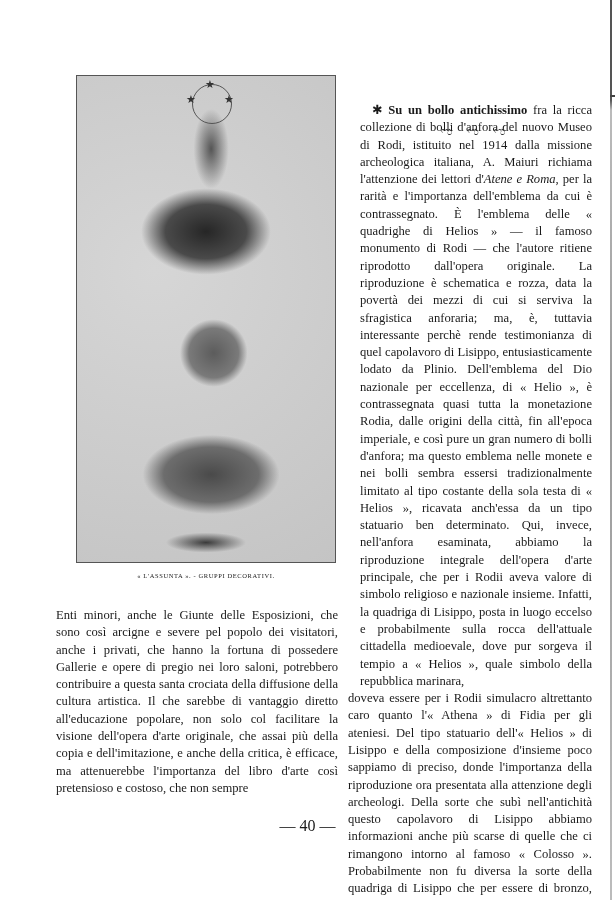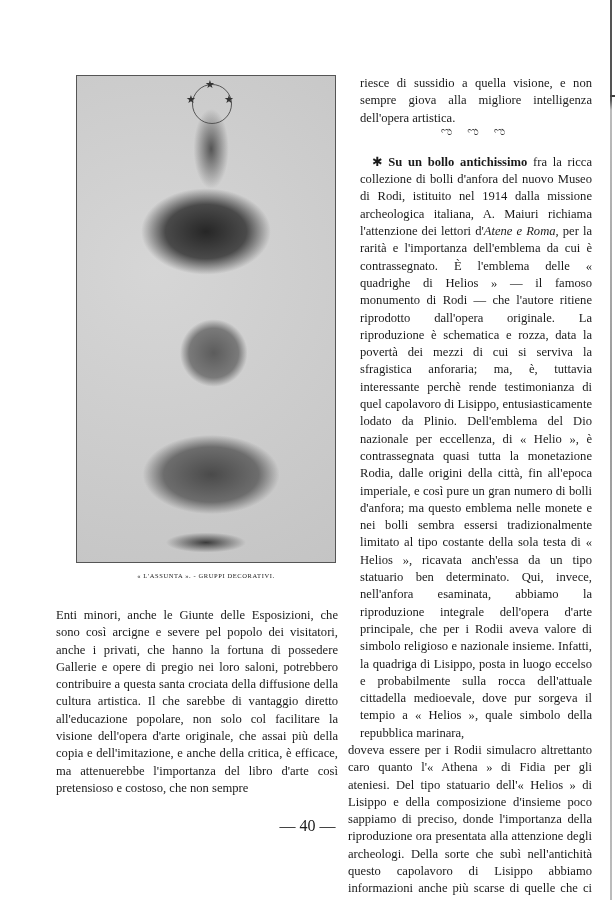--- a/index.html
+++ b/index.html
@@ -58,21 +58,20 @@
   <span class="star" style="left:109px;top:17px;">★</span>
   <span class="star" style="left:147px;top:17px;">★</span>
 </div>
 <div class="caption">« L'ASSUNTA ». - GRUPPI DECORATIVI.</div>
 
 <div class="col left-col">
   <p>Enti minori, anche le Giunte delle Esposizioni, che sono così arcigne e severe pel popolo dei visitatori, anche i privati, che hanno la fortuna di possedere Gallerie e opere di pregio nei loro saloni, potrebbero contribuire a questa santa crociata della diffusione della cultura artistica. Il che sarebbe di vantaggio diretto all'educazione popolare, non solo col facilitare la visione dell'opera d'arte originale, che assai più della copia e dell'imitazione, e anche della critica, è efficace, ma attenuerebbe l'importanza del libro d'arte così pretensioso e costoso, che non sempre</p>
 </div>
 
 <div class="col right-col">
-  <p>riesce di sussidio a quella visione, e non sempre giova alla migliore intelligenza dell'opera artistica.</p>
   <p style="height:17px;"></p>
   <p style="height:10px;"></p>
   <p class="indent"><span>✱</span> <span class="bold">Su un bollo antichissimo</span><span> fra la ricca collezione di bolli d'anfora del nuovo Museo di Rodi, istituito nel 1914 dalla missione archeologica italiana, A. Maiuri richiama l'attenzione dei lettori d'</span><i>Atene e Roma</i><span>, per la rarità e l'importanza dell'emblema da cui è contrassegnato. È l'emblema delle « quadrighe di Helios » — il famoso monumento di Rodi — che l'autore ritiene riprodotto dall'opera originale. La riproduzione è schematica e rozza, data la povertà dei mezzi di cui si serviva la sfragistica anforaria; ma, è, tuttavia interessante perchè rende testimonianza di quel capolavoro di Lisippo, entusiasticamente lodato da Plinio. Dell'emblema del Dio nazionale per eccellenza, di « Helio », è contrassegnata quasi tutta la monetazione Rodia, dalle origini della città, fin all'epoca imperiale, e così pure un gran numero di bolli d'anfora; ma questo emblema nelle monete e nei bolli sembra essersi tradizionalmente limitato al tipo costante della sola testa di « Helios », ricavata anch'essa da un tipo statuario ben determinato. Qui, invece, nell'anfora esaminata, abbiamo la riproduzione integrale dell'opera d'arte principale, che per i Rodii aveva valore di simbolo religioso e nazionale insieme. Infatti, la quadriga di Lisippo, posta in luogo eccelso e probabilmente sulla rocca dell'attuale cittadella medioevale, dove pur sorgeva il tempio a « Helios », quale simbolo della repubblica marinara,</span></p>
   <p style="margin-left:-12px; width:244px;">doveva essere per i Rodii simulacro altrettanto caro quanto l'« Athena » di Fidia per gli ateniesi. Del tipo statuario dell'« Helios » di Lisippo e della composizione d'insieme poco sappiamo di preciso, donde l'importanza della riproduzione ora presentata alla attenzione degli archeologi. Della sorte che subì nell'antichità questo capolavoro di Lisippo abbiamo informazioni anche più scarse di quelle che ci rimangono intorno al famoso « Colosso ». Probabilmente non fu diversa la sorte della quadriga di Lisippo che per essere di bronzo, dovè essere abbattuta e fusa nell'oscuro periodo della domi-</p>
 </div>
 
 <div class="separator">ಌ ಌ ಌ</div>
 
 <div class="page-number">— 40 —</div>
 

